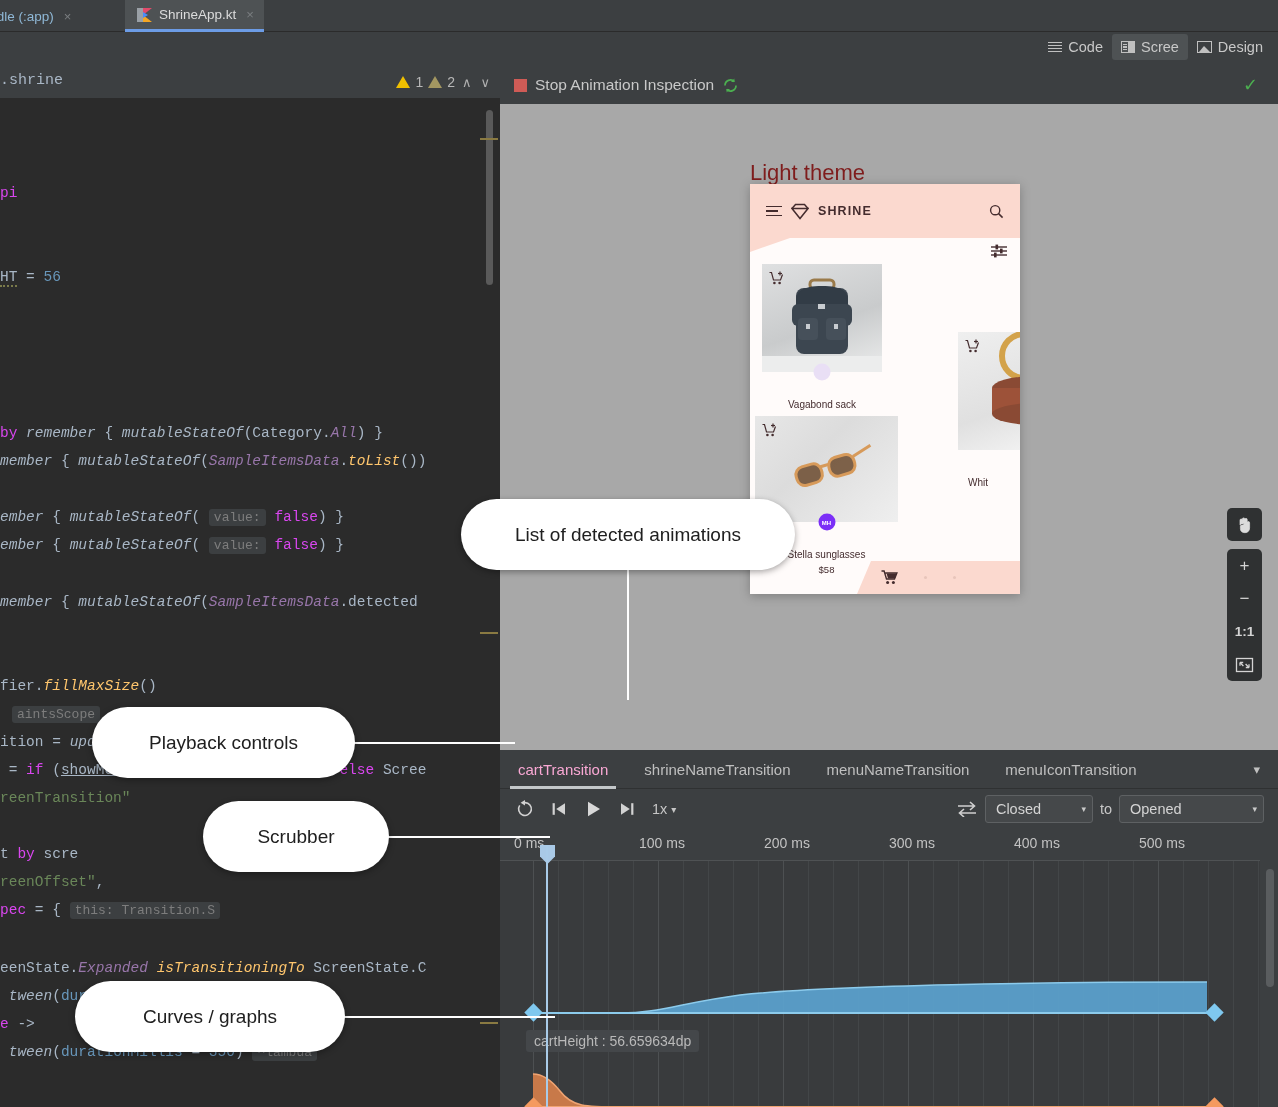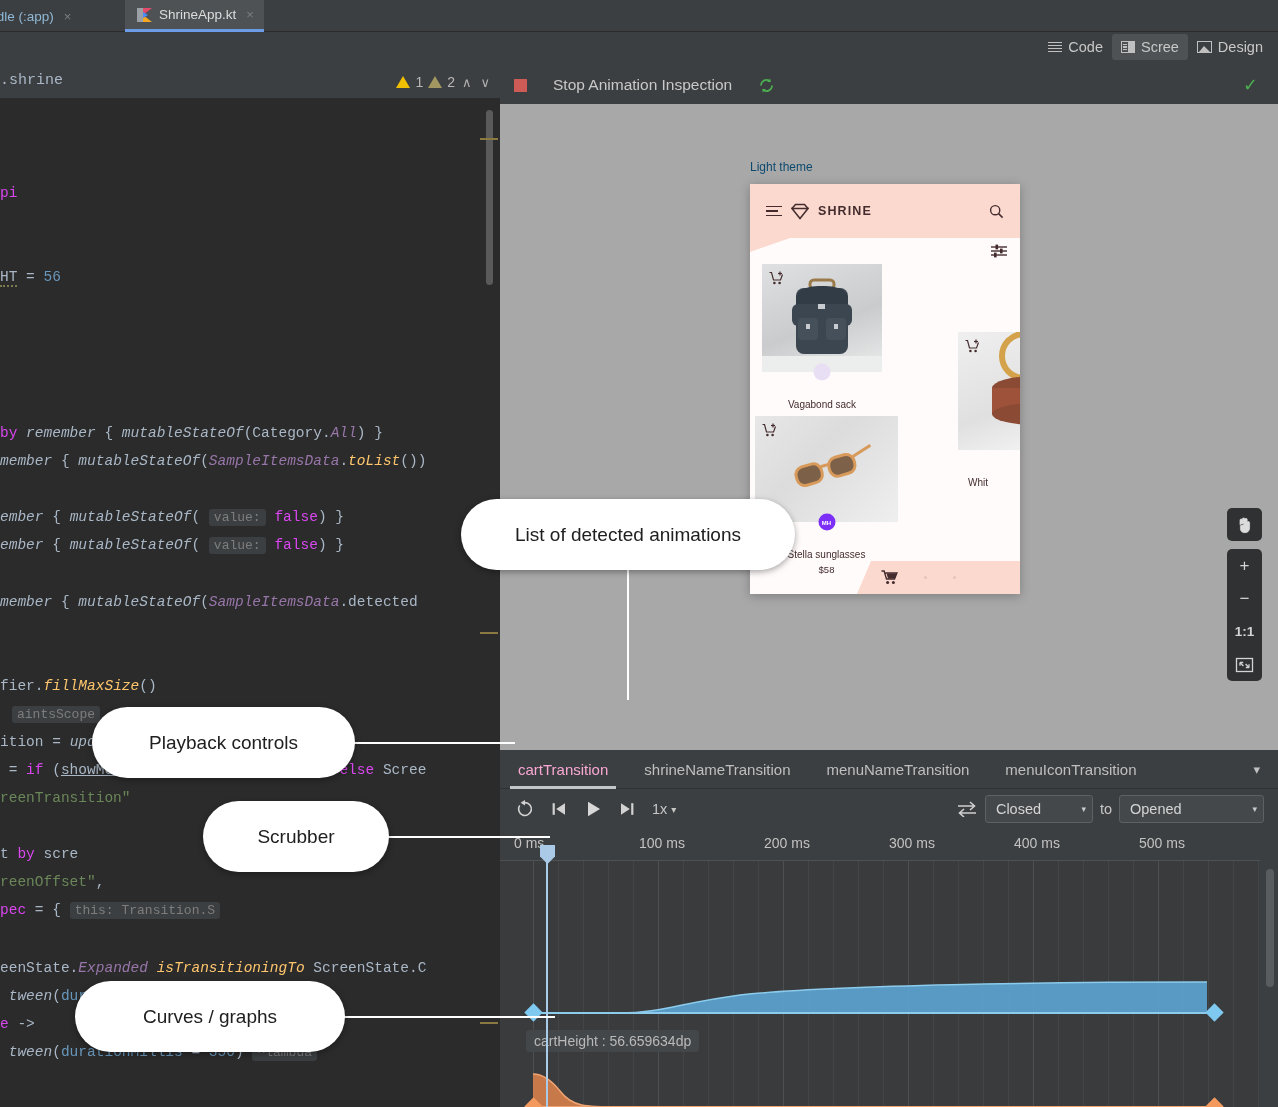--- a/index.html
+++ b/index.html
@@ -96,33 +96,33 @@
     background:#5a5a5a; border-radius:4px;
   }
   .edmark { position:absolute; right:2px; width:18px; height:2px; background:#8a7a42; }
 
   
   #rightpane {
     position:absolute; left:500px; top:66px; width:778px; height:1041px; background:#3c3f41;
   }
   #anitoolbar {
     position:absolute; left:0; top:0; width:778px; height:38px;
-    display:flex; align-items:center; padding-left:14px; gap:26px;
+    display:flex; align-items:center; padding-left:14px; gap:8px;
   }
   #stopsq { width:13px; height:13px; background:#cf5b56; }
   #stoplabel { font-size:15.5px; color:#c9c9c9; }
   #refreshicon { width:17px; height:17px; position:relative; }
   #okcheck { position:absolute; right:20px; top:10px; color:#4caf50; font-size:18px; line-height:1; }
 
   #previewArea {
     position:absolute; left:0; top:38px; width:778px; height:646px; background:#a8a8a8;
     overflow:hidden;
   }
   #lightthemelabel {
-    position:absolute; left:250px; top:56px; font-size:12px; color:#0c4a6e;
+    position:absolute; left:250px; top:56px; font-size:22px; color:#7f1d1d;
   }
 
   
   #phone {
     position:absolute; left:250px; top:80px; width:270px; height:410px;
     background:#fffbfa; box-shadow:0 2px 10px rgba(0,0,0,.25); overflow:hidden;
   }
   #appbar {
     position:relative; height:54px; background:#fbd9cf;
     display:flex; align-items:center; padding:0 16px; gap:9px;

